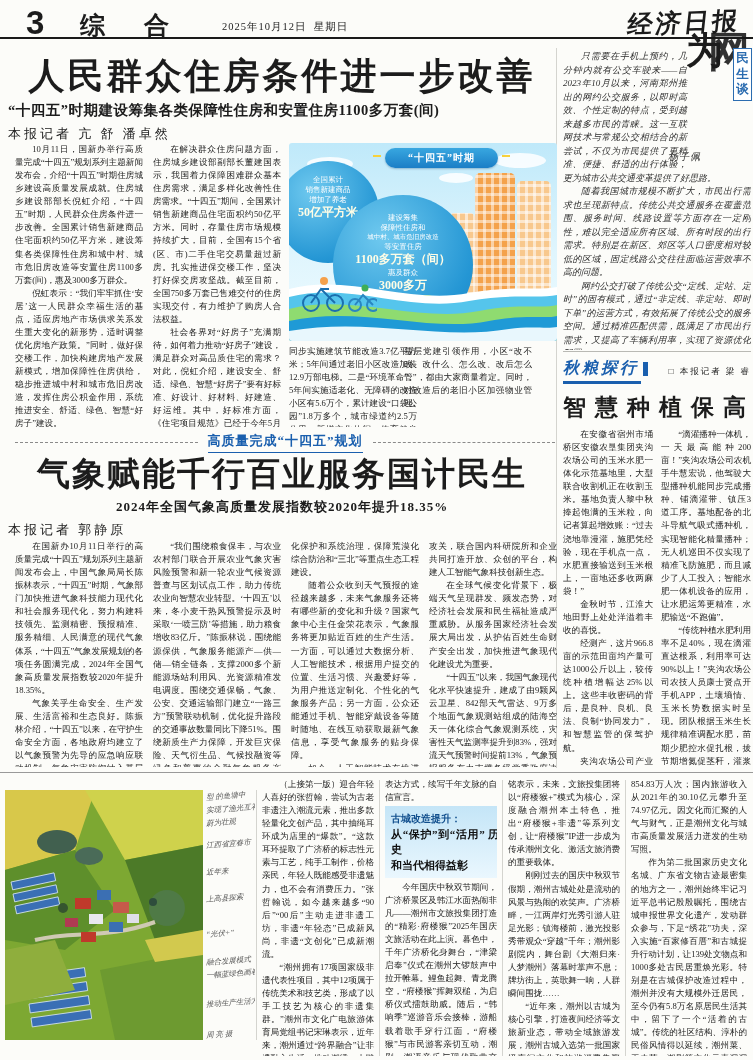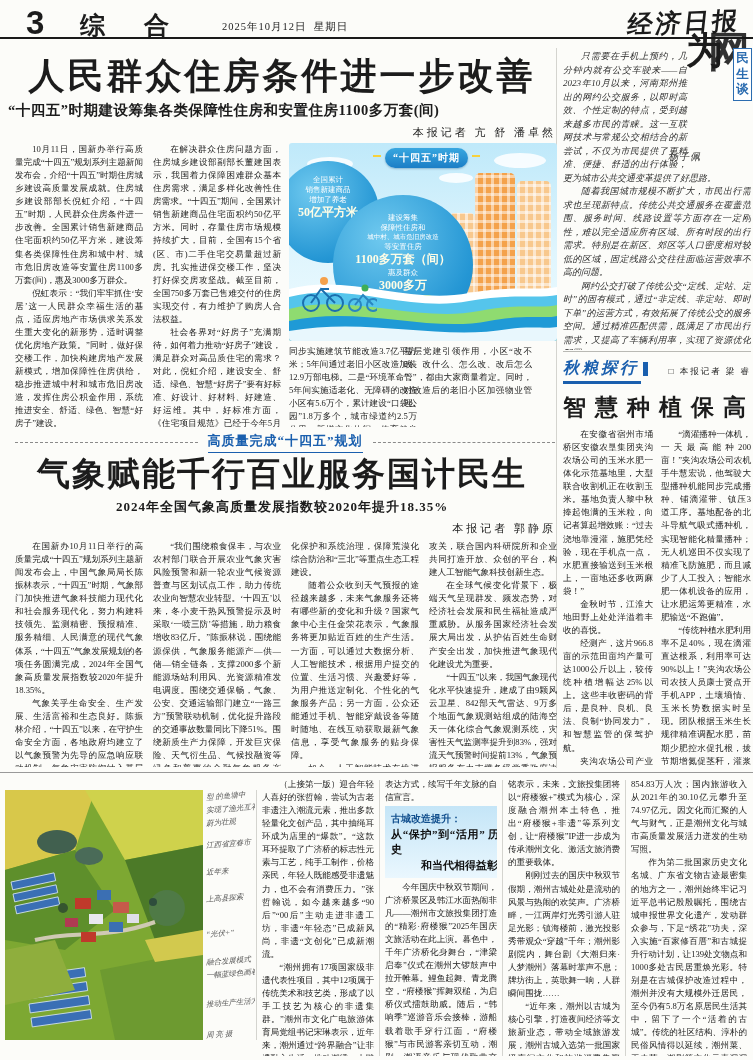--- a/index.html
+++ b/index.html
@@ -11,29 +11,29 @@
   .rule-light{position:absolute;background:#b9b9b4;}
   .vline{position:absolute;background:#d4d4cf;width:1px;}
   
   .pagenum{font-family:"Liberation Sans","DejaVu Sans",sans-serif;font-weight:900;font-size:33px;}
   .secname{font-family:"Liberation Sans","DejaVu Sans",sans-serif;font-weight:900;font-size:25px;letter-spacing:16px;}
   .dateline{font-size:10.5px;letter-spacing:1px;color:#222;}
   .masthead{font-weight:900;font-size:25px;letter-spacing:3px;transform:skewX(-8deg) rotate(-2deg);white-space:nowrap;}
   
   .hl1{font-family:"Liberation Sans","DejaVu Sans",sans-serif;font-weight:900;font-size:36px;letter-spacing:3px;text-align:center;white-space:nowrap;}
   .sub1{font-weight:bold;font-size:14.5px;text-align:left;letter-spacing:.5px;}
-  .byline{font-size:11px;text-align:right;letter-spacing:3px;color:#222;}
+  .byline{font-size:13px;text-align:left;letter-spacing:3px;color:#222;}
   .col{position:absolute;font-size:8.6px;line-height:1.52;text-align:justify;overflow:hidden;color:#222;}
   .col p{margin:0;text-indent:2em;}
   .col p.noind{text-indent:0;}
   
   #info{position:absolute;left:289px;top:143px;width:268px;height:198px;overflow:hidden;
         background:linear-gradient(180deg,#bfe9fa 0%,#dff5fd 55%,#eefbff 100%);border-radius:3px;}
   .cloud{position:absolute;background:#fff;border-radius:50%;opacity:.85;}
-  .badge{position:absolute;left:96px;top:5px;padding:3px 8px;border-radius:11px;
+  .badge{position:absolute;left:96px;top:5px;padding:3px 23px;border-radius:11px;
          background:linear-gradient(180deg,#38a7e0,#1b7ec6);color:#fff;font-weight:bold;font-size:10px;letter-spacing:1px;
          box-shadow:0 1px 2px rgba(0,60,110,.3);}
   .badge:before,.badge:after{content:"";position:absolute;top:7px;width:8px;height:2px;background:#f7d13d;}
   .badge:before{left:-12px;} .badge:after{right:-12px;}
   .ic{position:absolute;border-radius:50%;color:#fff;text-align:center;
       background:radial-gradient(circle at 35% 30%,#6fc9ef,#2496d4 70%,#1b7fc0);}
   .ic .l{display:block;font-size:7.5px;line-height:1.35;}
   .ic .big{font-size:12px;font-weight:900;color:#fffde6;line-height:1.3;}
   .bld{position:absolute;border-radius:5px 5px 0 0;
        background:repeating-linear-gradient(0deg,rgba(255,255,255,.5) 0 3px,transparent 3px 9px),
@@ -284,21 +284,21 @@
 
   </div>
   <div class="vline" style="left:379px;top:780px;height:276px;"></div>
 
   <div class="col" style="left:385px;top:778px;width:112px;height:278px;">
     <p class="noind">表达方式，续写千年文脉的自信宣言。</p>
     <div style="width:118px;margin:2px 0 3px;" class="bluebox-wrap">
       <div class="bluebox" style="position:relative;width:108px;">
         <p class="t1" style="text-indent:0;">古城改造提升：</p>
         <p class="t2" style="text-indent:0;">从“保护”到“活用” 历史</p>
-        <p class="t2" style="text-indent:0;margin-left:30px;">和当代相得益彰</p>
+        <p class="t2" style="text-indent:0;">和当代相得益彰</p>
       </div>
     </div>
     <p>今年国庆中秋双节期间，广济桥景区及韩江水面热闹非凡——潮州市文旅投集团打造的“精彩·府楼猴”2025年国庆文旅活动在此上演。暮色中，千年广济桥化身舞台，“津梁启奉”仪式在潮州大锣鼓声中拉开帷幕。鲤鱼起舞、青龙腾空，“府楼猴”挥舞双槌，为启桥仪式擂鼓助威。随后，“韩响季”巡游音乐会接棒，游船载着歌手穿行江面，“府楼猴”与市民游客亲切互动，潮剧、潮语音乐与现代歌曲交织，上演一场场“非遗+演艺+沉浸式体验”的文化盛宴。</p>
 
   </div>
   <div class="vline" style="left:502px;top:780px;height:276px;"></div>
 
   <div class="col" style="left:508px;top:778px;width:112px;height:278px;">
     <p class="noind">铭表示，未来，文旅投集团将以“府楼猴+”模式为核心，深度融合潮州本土特色，推出“府楼猴+非遗”等系列文创，让“府楼猴”IP进一步成为传承潮州文化、激活文旅消费的重要载体。</p>
     <p>刚刚过去的国庆中秋双节假期，潮州古城处处是流动的风景与热闹的欢笑声。广济桥畔，一江两岸灯光秀引游人驻足光影；镇海楼前，激光投影秀带观众“穿越”千年；潮州影剧院内，舞台剧《大潮归来·人梦潮州》落幕时掌声不息；牌坊街上，英歌舞一响，人群瞬间围拢……</p>

